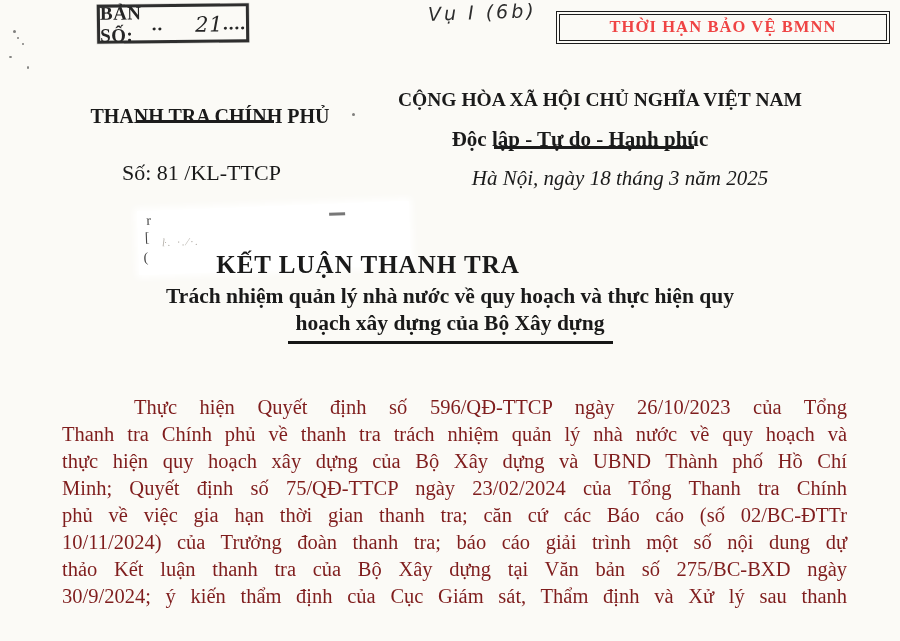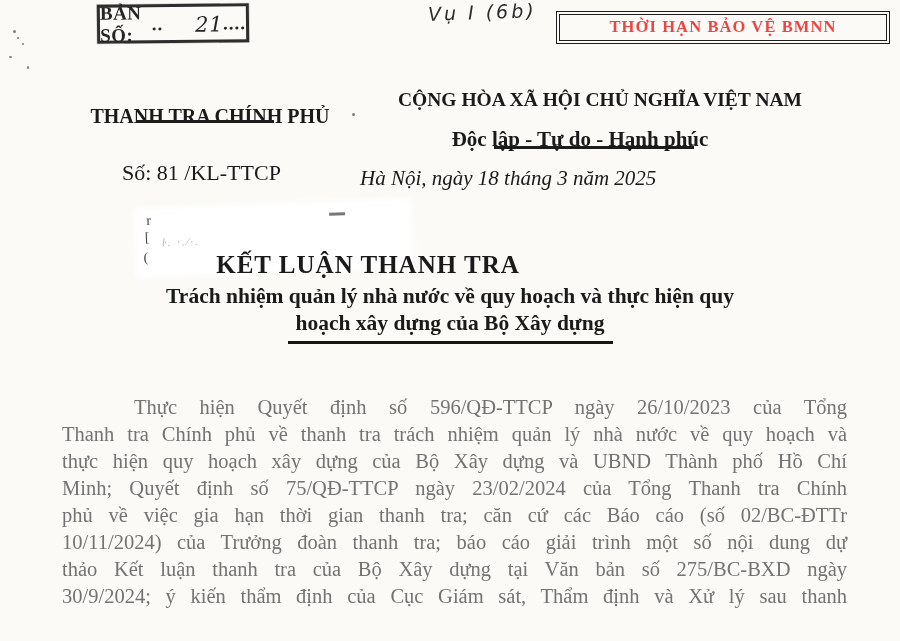--- a/index.html
+++ b/index.html
@@ -33,41 +33,41 @@
   .bmnn-title { font-weight:bold; font-size:16.5px; letter-spacing:1.1px; color:#ef4444; }
   .bmnn-line { font-size:12.8px; white-space:nowrap; color:#1c1c1c; margin-top:1px; }
   .bmnn-line .hw-digit { font-style:italic; font-family:"DejaVu Serif",serif; font-size:14px; }
   
   .org { position:absolute; left:40px; top:89px; width:340px; text-align:center; font-weight:bold; font-size:20px;margin-top:16px; }
   .org-line { position:absolute; left:136px; top:120px; width:138px; height:2.5px; background:#1c1c1c; }
   .doc-number { position:absolute; left:122px; top:160px; font-size:22px; }
   .nat { position:absolute; left:350px; top:89px; width:500px; text-align:center; font-weight:bold; font-size:19.5px; }
   .motto { position:absolute; left:340px; top:115px; width:480px; text-align:center; font-weight:bold; font-size:21px;margin-top:12px; }
   .motto-line { position:absolute; left:494px; top:146px; width:200px; height:2.5px; background:#1c1c1c; }
-  .place-date { position:absolute; left:360px; top:166px; width:520px; text-align:left; font-style:italic; font-size:21px; }
+  .place-date { position:absolute; left:360px; top:166px; width:520px; text-align:center; font-style:italic; font-size:21px; }
   
   .faint-stamp {
     position:absolute; left:138px; top:206px; width:272px; height:64px;
     background:#ffffff; transform:rotate(-2.2deg);
     box-shadow:0 0 7px 3px rgba(255,255,255,.95);
   }
   .fs-mark { position:absolute; color:#454545; font-size:14px; line-height:1; }
   .fs-scrib { position:absolute; left:24px; top:26px; color:#b8b4ae; font-size:11px; font-style:italic; letter-spacing:2px; }
   .fs-dash { position:absolute; left:192px; top:9px; width:16px; height:3px; background:#4a4a4a; opacity:.75; }
   
   .title-main { position:absolute; left:0; top:251px; width:736px; text-align:center; font-weight:bold; font-size:25px; letter-spacing:1px; }
   .subtitle { position:absolute; left:0; width:900px; text-align:center; font-weight:bold; font-size:21.5px; }
   .sub1 { top:284px; }
   .sub2 { top:311px; }
   .title-line { position:absolute; left:288px; top:341px; width:325px; height:3px; background:#161616; }
   
   .body-wrap { position:absolute; left:62px; top:394px; width:785px; }
   .body-line {
     font-size:20.5px; line-height:27px; height:27px;
-    text-align:justify; text-align-last:justify; white-space:normal; color:#737373;
+    text-align:justify; text-align-last:justify; white-space:normal; color:#7f1d1d;
   }
   .body-line.first { padding-left:72px; }
 </style>
 </head>
 <body>
 
 <div class="page">
 
   <span class="dot" style="left:13px;top:30px;width:3px;height:3px;"></span>
   <span class="dot" style="left:22px;top:43px;width:2px;height:2px;"></span>

